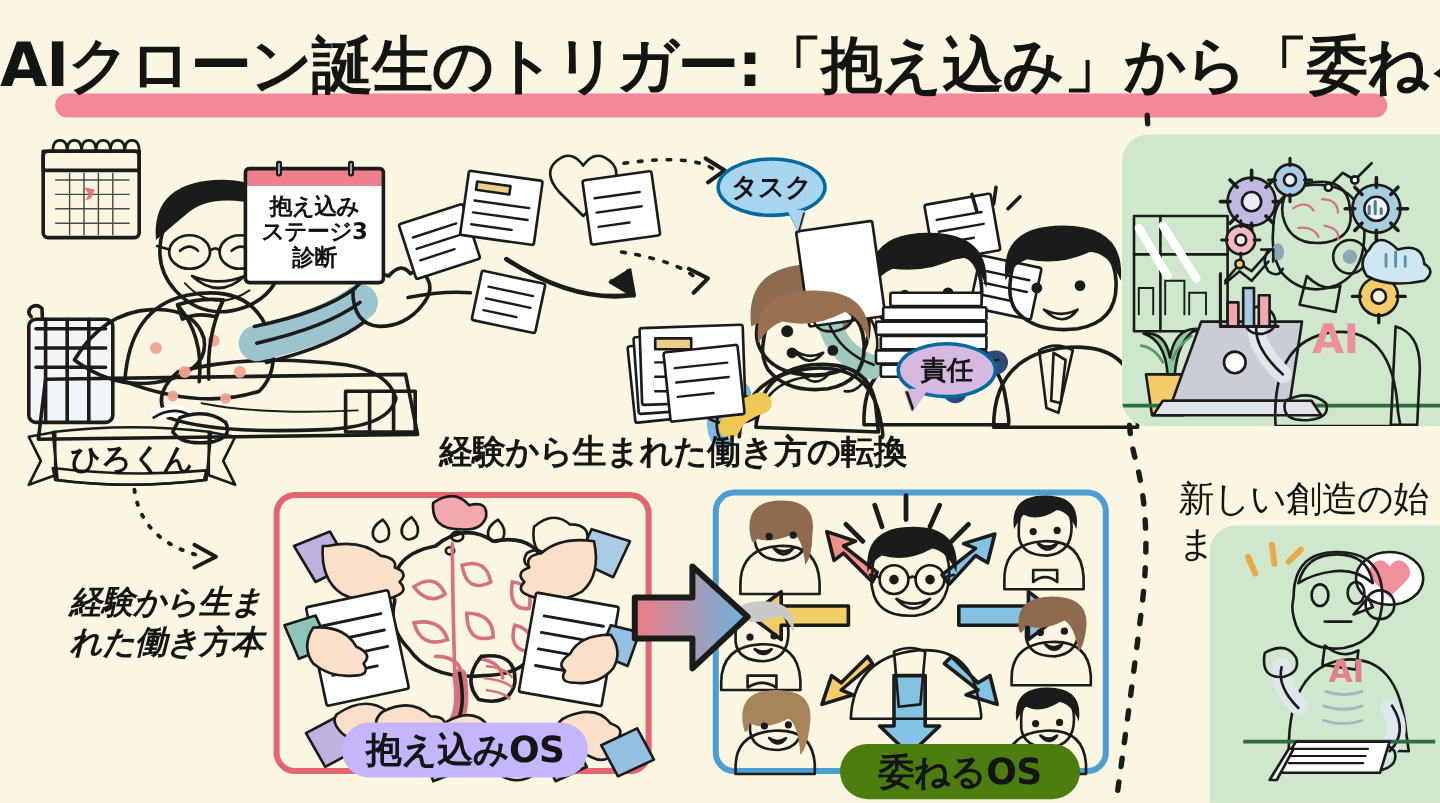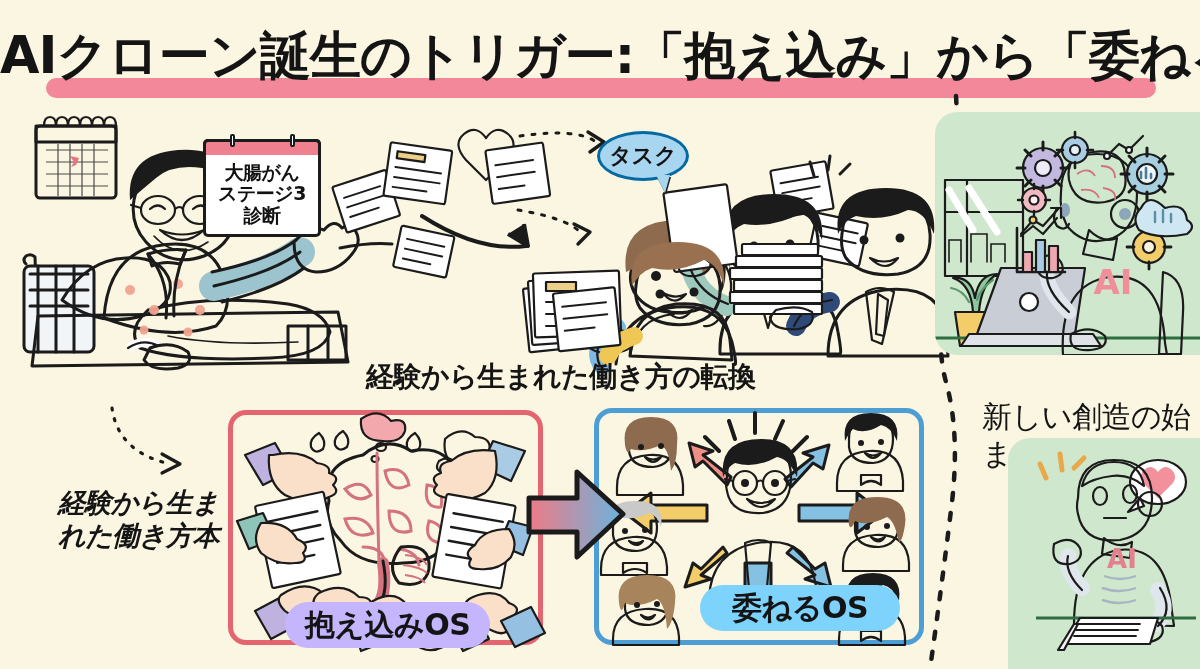--- a/index.html
+++ b/index.html
@@ -95,21 +95,21 @@
   .panel { position:absolute; border-radius:18px; }
   .panel-hold { left:228px; top:410px; width:315px; height:235px; border:5px solid #e4646f; background:#fbf6e2; }
   .panel-deleg { left:594px; top:408px; width:330px; height:237px; border:5px solid #4c9ed4; background:#fbf6e2; }
 
   .os-pill {
     position:absolute; border-radius:28px; height:46px;
     display:flex; align-items:center; justify-content:center;
     font-size:30px; font-weight:800; color:#141414; z-index:9; letter-spacing:-0.5px;
   }
   .pill-hold { left:285px; top:602px; width:205px; background:#c4b5fd; }
-  .pill-deleg { left:700px; top:585px; width:200px; background:#7dd3fc;text-align:right; }
+  .pill-deleg { left:700px; top:620px; width:200px; background:#4d7c0f;text-align:right; }
 
   
   .grad-arrow { position:absolute; left:527px; top:462px; width:100px; height:105px; z-index:5; }
 
   
   .green-top {
     position:absolute; left:935px; top:112px; width:270px; height:243px;
     background:#cfe8cd; border-radius:22px 0 0 22px; overflow:hidden;
   }
   .green-bottom {
@@ -221,26 +221,35 @@
 
       <path d="M142 244 q22 -8 38 4 q6 12 -10 16 q-26 4 -34 -8z" fill="#fadfc9" class="ink"></path>
     </svg>
   </div>
 
   <div class="diag-card">
     <div class="top-bar"></div>
     <div class="ring r1"></div>
     <div class="ring r2"></div>
     <div class="diag-lines">
-      <div>大腸がん</div>
+      <div>抱え込み</div>
       <div>ステージ3</div>
       <div>診断</div>
     </div>
   </div>
 
+  <div class="ribbon">
+    <svg width="172" height="52" viewBox="0 0 172 52">
+      <path d="M0 8 L22 4 L22 40 L0 48 L10 28 Z" fill="#f2e6c4" class="ink2"></path>
+      <path d="M150 4 L172 8 L162 28 L172 48 L150 40 Z" fill="#f2e6c4" class="ink2"></path>
+      <path d="M20 4 q66 -8 132 0 l-4 40 q-64 8 -124 0 z" fill="#fffdf3" class="ink2"></path>
+      <path d="M20 34 q66 8 128 2 l-2 8 q-64 8 -124 0 z" fill="#ece0bc" class="ink2"></path>
+    </svg>
+    <div class="ribbon-label">ひろくん</div>
+  </div>
 
   <svg style="position:absolute;left:104px;top:404px;width:120px;height:80px;">
     <path d="M8 4 q6 44 58 56" stroke="#1b1b1b" stroke-width="3.2" fill="none" stroke-dasharray="2 9" stroke-linecap="round"></path>
     <path d="M58 50 l18 10 -18 9" stroke="#1b1b1b" stroke-width="3.2" fill="none" stroke-linecap="round" stroke-linejoin="round"></path>
   </svg>
 
   <div class="left-caption">経験から生まれた働き方本</div>
 
   <svg style="position:absolute;left:330px;top:120px;width:600px;height:245px;">
 
@@ -309,20 +318,23 @@
         <path d="M216 182 H278 M216 194 H278 M216 206 H262" stroke-width="2"></path>
       </g>
       <path d="M268 214 q20 -8 34 0 q6 14 -12 18 q-26 4 -34 -8z" fill="#fadfc9" class="ink2"></path>
     </g>
   </svg>
 
   <div class="bubble bubble-task">
     <span>タスク</span>
   </div>
 
+  <div class="bubble bubble-resp">
+    <span>責任</span>
+  </div>
 
   <svg style="position:absolute;left:630px;top:118px;width:285px;height:240px;">
 
     <g>
       <path d="M90 236 q-2 -56 54 -62 q58 -6 64 40 q4 22 2 22 z" fill="#9ec9bc" class="ink"></path>
       <path d="M128 174 l10 36 l10 -36" fill="#e3d071" class="ink2"></path>
       <path d="M100 122 q2 -36 44 -36 q42 0 44 36 q2 34 -32 40 q-36 4 -52 -16 q-6 -10 -4 -24z" fill="#fadfc9" class="ink"></path>
       <path d="M96 122 q-6 -46 48 -46 q52 0 48 46 q-8 -24 -22 -26 q-28 14 -56 10 q-10 4 -18 16z" fill="#1b1b1b"></path>
       <circle cx="124" cy="128" r="4.5" fill="#1b1b1b"></circle>
       <circle cx="160" cy="126" r="4.5" fill="#1b1b1b"></circle>

